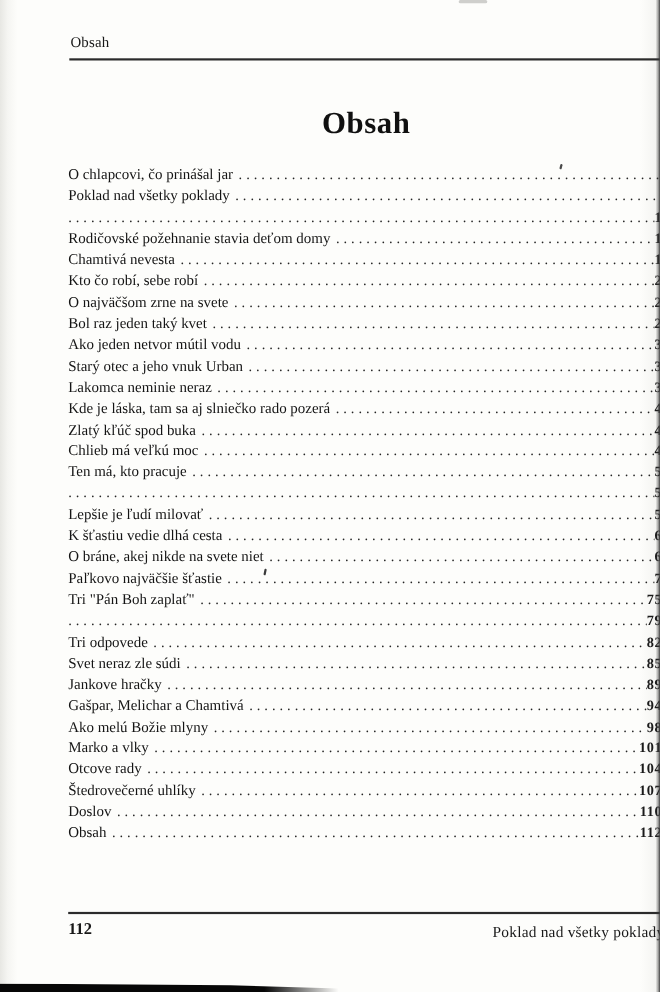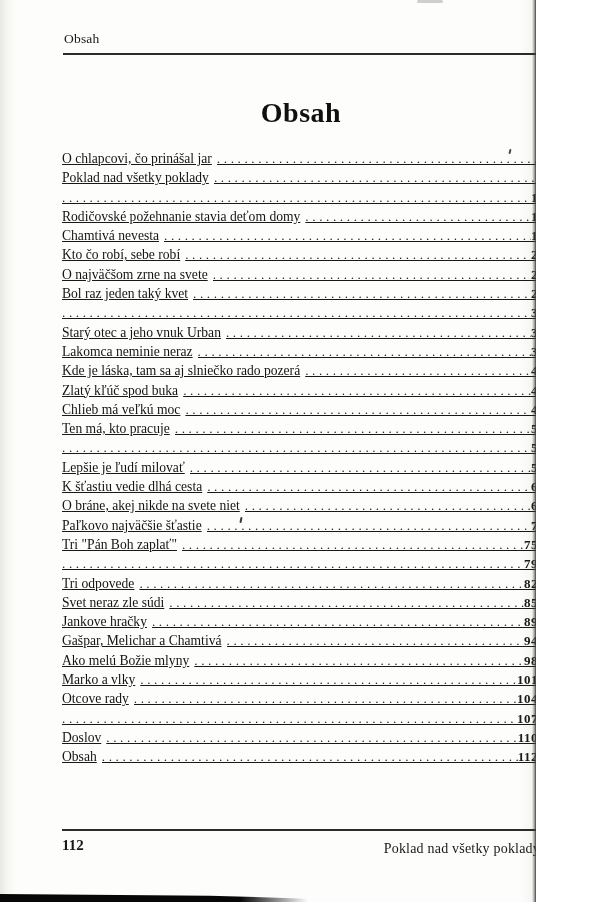--- a/index.html
+++ b/index.html
@@ -1,29 +1,29 @@
 <!DOCTYPE html>
 <html><head>
 <meta charset="utf-8">
 <style>
   html,body{margin:0;padding:0;background:#ffffff;}
   body{width:600px;height:902px;overflow:hidden;}
   .page{
-    position:relative;width:536px;height:902px;overflow:hidden;
+    position:relative;width:600px;height:902px;overflow:hidden;
     background:linear-gradient(90deg,#e7e7e3 0px,#f5f5f2 7px,#fdfdfb 16px,#fdfdfb 97%,#f2f2ef 100%);
     font-family:"Liberation Serif","DejaVu Serif",serif;
     color:#181818;
   }
   .running-head{position:absolute;left:64px;top:31px;font-size:13.5px;letter-spacing:.2px;}
   .head-rule{position:absolute;left:63px;right:0;top:53px;height:2px;background:#2b2b2b;}
   .title{position:absolute;left:0;right:0;top:97px;margin:0;text-align:center;text-indent:66px;
          font-size:28px;font-weight:bold;letter-spacing:.5px;color:#101010;}
   .toc{position:absolute;left:62px;right:0;top:149px;}
   .row{display:flex;align-items:center;height:19.3px;line-height:19.3px;
-       font-size:13.6px;white-space:nowrap;overflow:hidden;text-decoration:underline;}
+       font-size:13.6px;white-space:nowrap;overflow:hidden;}
   .row .t{flex:0 0 auto;padding-right:5px;color:#141414;}
   .row .dots{flex:1 1 auto;overflow:hidden;letter-spacing:3.6px;font-size:13.2px;color:#242424;}
   .row .p{flex:0 0 auto;font-weight:bold;font-size:13px;letter-spacing:.5px;margin-right:-2px;color:#1a1a1a;}
   .foot-rule{position:absolute;left:62px;right:0;top:829px;height:2px;background:#2b2b2b;}
   .footer-pagenum{position:absolute;left:62px;top:837px;font-size:15px;font-weight:bold;}
   .footer-booktitle{position:absolute;right:-4px;top:841px;font-size:14px;letter-spacing:.2px;}
   
   .right-edge{position:absolute;top:0;right:0;width:4px;height:100%;z-index:9;
     background:linear-gradient(to right,rgba(60,60,60,0) 0%,rgba(60,60,60,.45) 60%,#414141 100%);}
   .bottom-bar{position:absolute;left:0;bottom:0;width:308px;height:8px;z-index:9;
@@ -89,20 +89,21 @@
     <span class="p">2</span>
   </div>
 
   <div class="row">
     <span class="t">Bol raz jeden taký kvet</span>
     <span class="dots">................................................................................................................................................................</span>
     <span class="p">2</span>
   </div>
 
   <div class="row">
+    <span class="t">Ako jeden netvor mútil vodu</span>
     <span class="dots">................................................................................................................................................................</span>
     <span class="p">3</span>
   </div>
 
   <div class="row">
     <span class="t">Starý otec a jeho vnuk Urban</span>
     <span class="dots">................................................................................................................................................................</span>
     <span class="p">3</span>
   </div>
 
@@ -212,20 +213,21 @@
     <span class="p">101</span>
   </div>
 
   <div class="row">
     <span class="t">Otcove rady</span>
     <span class="dots">................................................................................................................................................................</span>
     <span class="p">104</span>
   </div>
 
   <div class="row">
+    <span class="t">Štedrovečerné uhlíky</span>
     <span class="dots">................................................................................................................................................................</span>
     <span class="p">107</span>
   </div>
 
   <div class="row">
     <span class="t">Doslov</span>
     <span class="dots">................................................................................................................................................................</span>
     <span class="p">110</span>
   </div>
 

